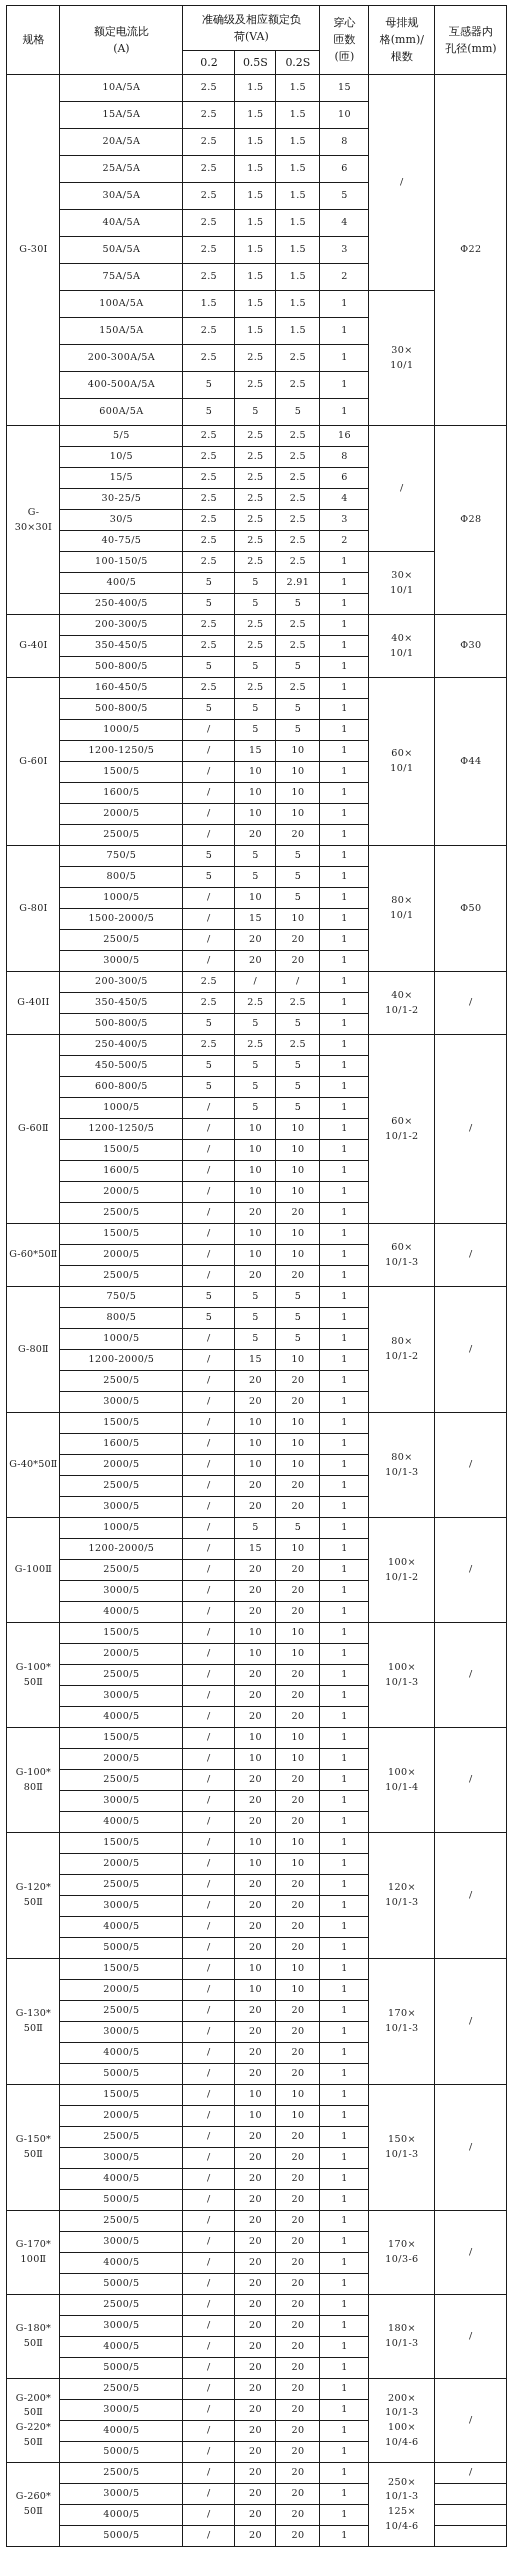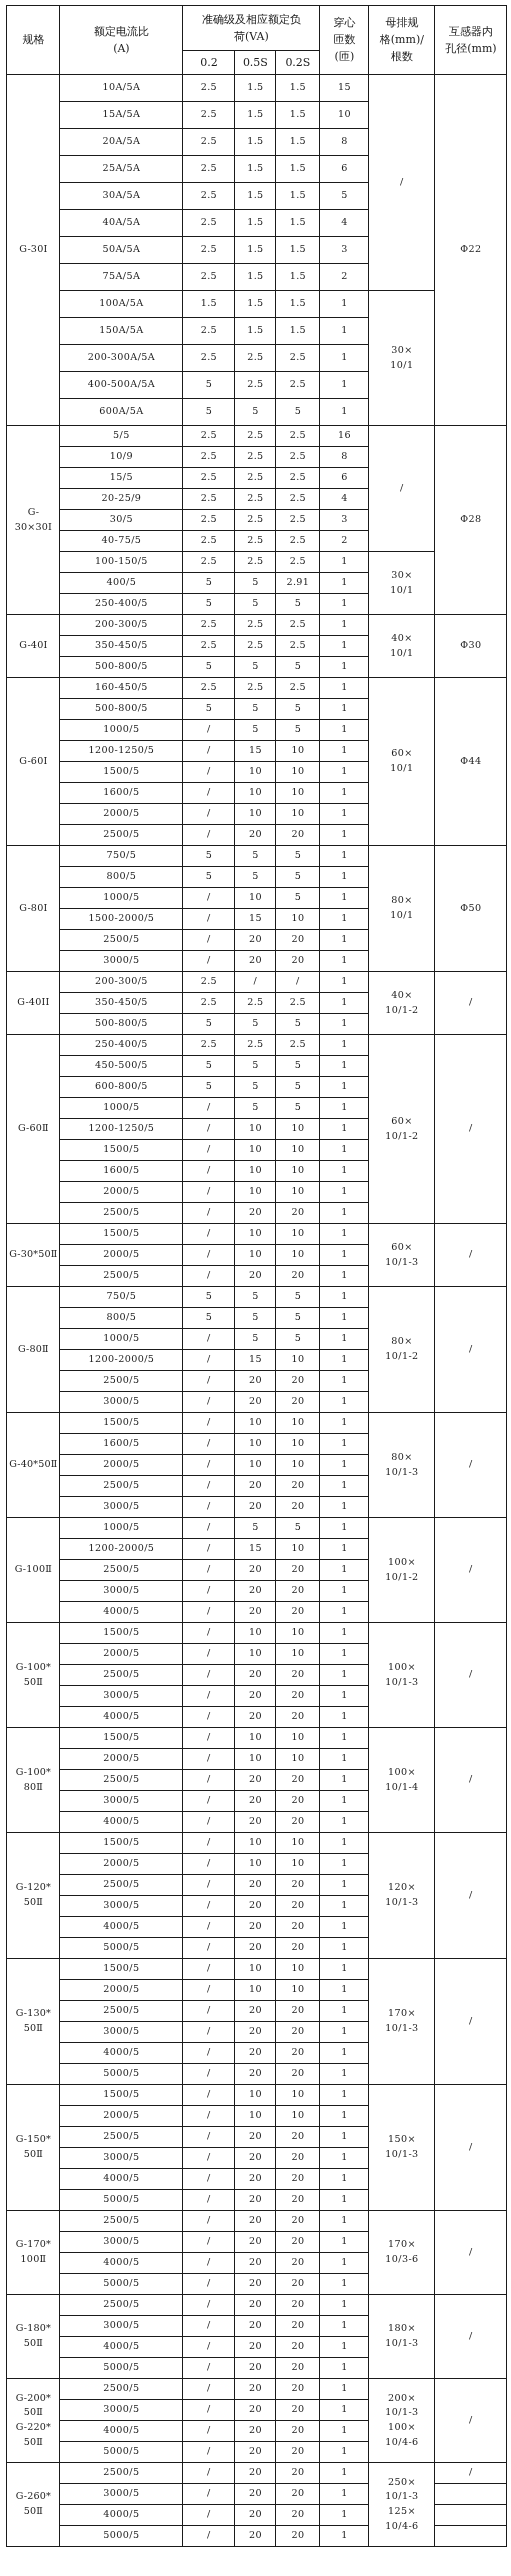--- a/index.html
+++ b/index.html
@@ -163,35 +163,35 @@
           <td rowspan="9" class="spec">G-30×30I</td>
           <td class="ratio">5/5</td>
           <td class="num">2.5</td>
           <td class="num">2.5</td>
           <td class="num">2.5</td>
           <td class="num">16</td>
           <td rowspan="6" class="num">/</td>
           <td rowspan="9" class="num">Φ28</td>
         </tr>
         <tr>
-          <td class="ratio">10/9</td>
+          <td class="ratio">10/5</td>
           <td class="num">2.5</td>
           <td class="num">2.5</td>
           <td class="num">2.5</td>
           <td class="num">8</td>
         </tr>
         <tr>
           <td class="ratio">15/5</td>
           <td class="num">2.5</td>
           <td class="num">2.5</td>
           <td class="num">2.5</td>
           <td class="num">6</td>
         </tr>
         <tr>
-          <td class="ratio">20-25/9</td>
+          <td class="ratio">30-25/5</td>
           <td class="num">2.5</td>
           <td class="num">2.5</td>
           <td class="num">2.5</td>
           <td class="num">4</td>
         </tr>
         <tr>
           <td class="ratio">30/5</td>
           <td class="num">2.5</td>
           <td class="num">2.5</td>
           <td class="num">2.5</td>
@@ -444,21 +444,21 @@
           <td class="num">1</td>
         </tr>
         <tr>
           <td class="ratio">2500/5</td>
           <td class="num">/</td>
           <td class="num">20</td>
           <td class="num">20</td>
           <td class="num">1</td>
         </tr>
         <tr class="sec-start">
-          <td rowspan="3" class="spec">G-30*50Ⅱ</td>
+          <td rowspan="3" class="spec">G-60*50Ⅱ</td>
           <td class="ratio">1500/5</td>
           <td class="num">/</td>
           <td class="num">10</td>
           <td class="num">10</td>
           <td class="num">1</td>
           <td rowspan="3" class="num">60×
 10/1-3</td>
           <td rowspan="3" class="num">/</td>
         </tr>
         <tr>

